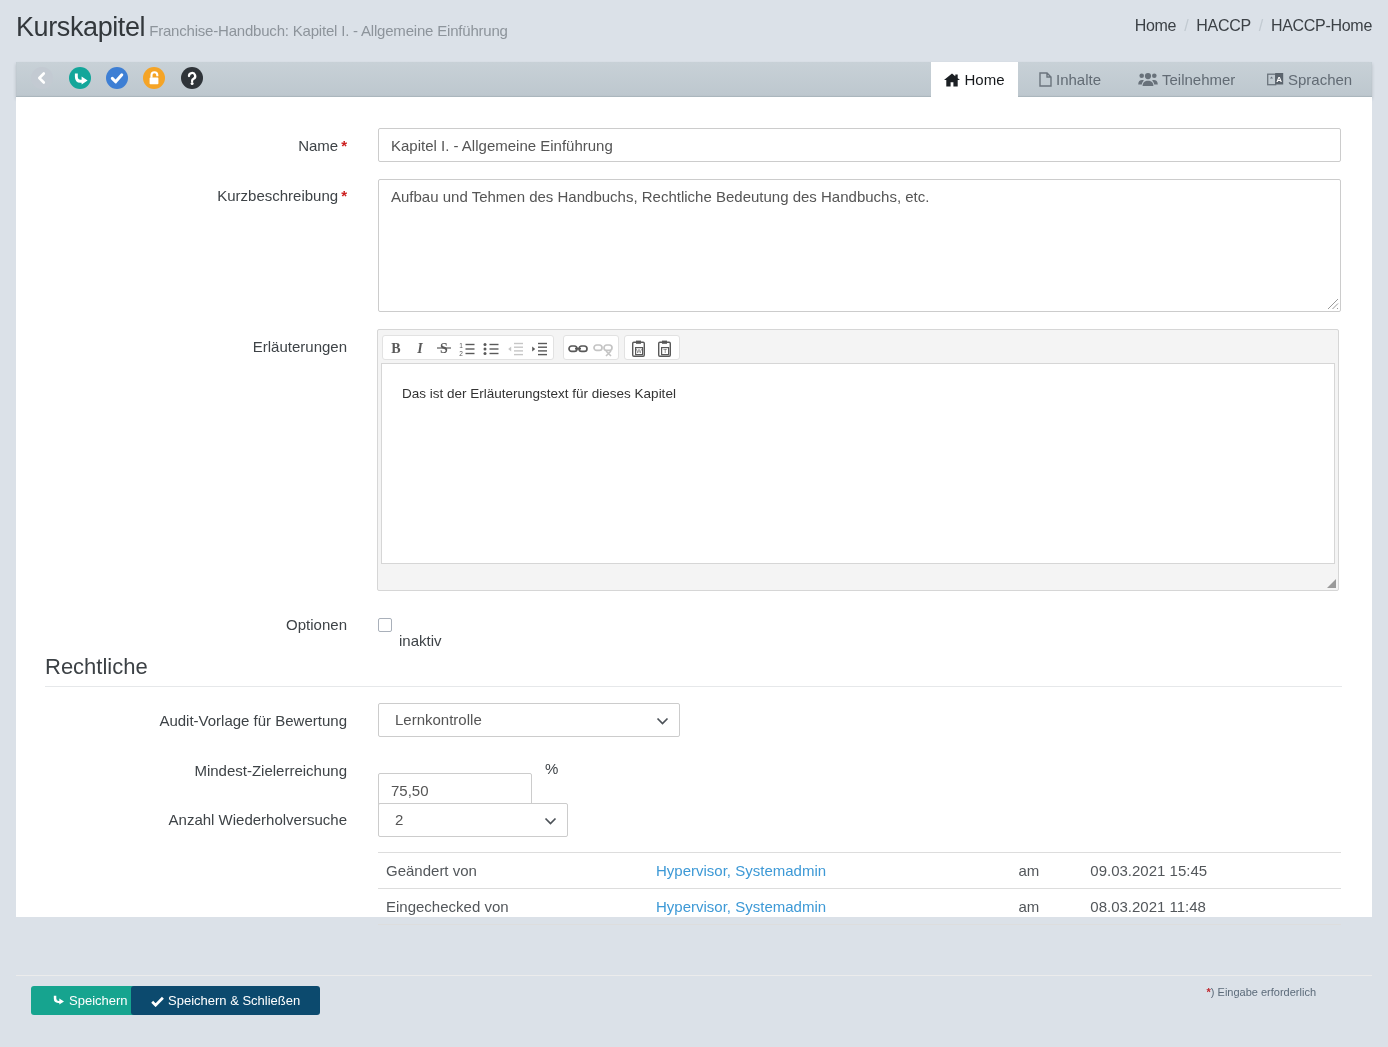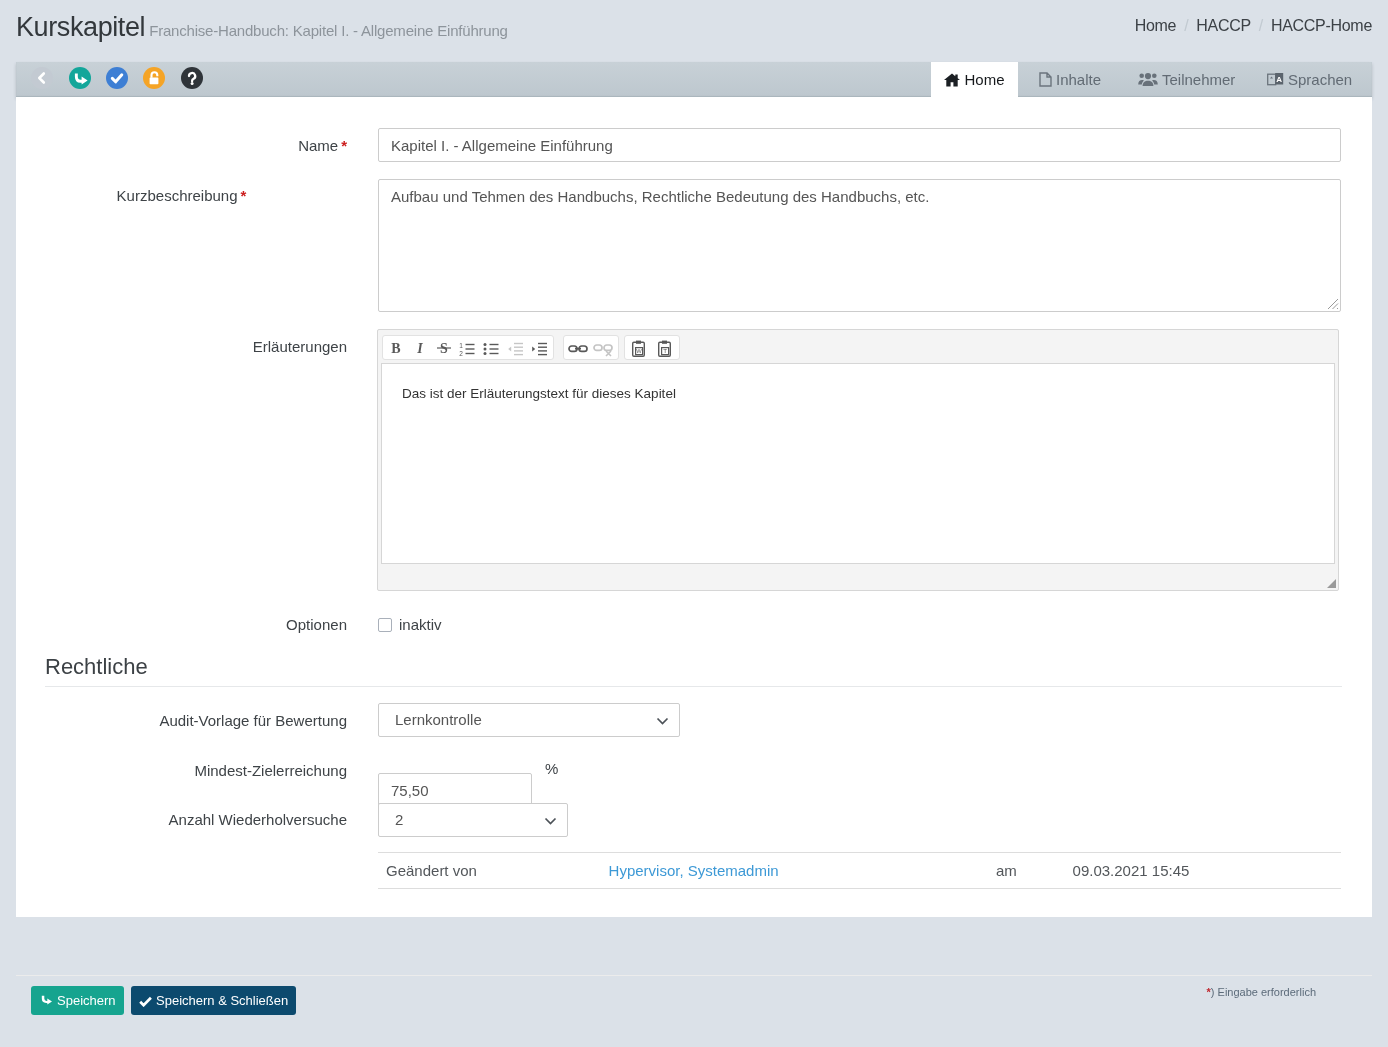--- a/index.html
+++ b/index.html
@@ -52,21 +52,21 @@
 .cke-foot { height:26px; position:relative; }
 .cke-resize { position:absolute; right:2px; bottom:2px; width:0; height:0; border-left:9px solid transparent; border-bottom:9px solid #9a9a9a; }
 
 .itable { position:absolute; left:362px; width:963px; border-collapse:collapse; font-size:15px; }
 .itable td { border-top:1px solid #ddd; padding:8px; color:#53575b; line-height:19px; }
 .itable tr:last-child td { border-bottom:1px solid #ddd; }
 .itable a { color:#3d99d6; text-decoration:none; }
 
 .pfoot { position:absolute; left:0; right:0; top:878px; border-top:1px solid #ececec; height:50px; }
 .btn { position:absolute; top:10px; height:29px; border:none; border-radius:3px; color:#fff; font-size:13px;
-  font-family:"Liberation Sans",sans-serif; padding:0 8px; line-height:29px; }
+  font-family:"Liberation Sans",sans-serif; padding:0 20px; line-height:29px; }
 .btn svg { vertical-align:-2px; margin-right:4px; }
 .btn.teal { left:15px; background:#16a48f; }
 .btn.blue { left:115px; background:#0c4a6e; }
 .req-note { position:absolute; right:56px; top:10px; font-size:11px; color:#5c6b7a; }
 .req-note b { color:#c0272d; }
 </style>
 </head>
 <body>
 
 <div class="hdr">
@@ -137,21 +137,21 @@
         </g>
       </svg>Sprachen
   </div>
 </div>
 
 <div class="panel">
 
   <div class="lbl" style="top:40px;">Name<span class="req">*</span></div>
   <input class="ctl" style="top: 31px; width: 963px; height: 34px;" value="Kapitel I. - Allgemeine Einführung">
 
-  <div class="lbl" style="top:90px;text-align:center;">Kurzbeschreibung<span class="req">*</span></div>
+  <div class="lbl" style="top:90px;">Kurzbeschreibung<span class="req">*</span></div>
   <div class="ctl" style="top:82px; width:963px; height:133px; padding:6px 12px; line-height:21px;">Aufbau und Tehmen des Handbuchs, Rechtliche Bedeutung des Handbuchs, etc.<svg style="position:absolute; right:1px; bottom:1px;" width="13" height="13">
         <path d="M12 2 L2 12 M12 6.5 L6.5 12 M12 11 L11 12" stroke="#9a9a9a" stroke-width="1" fill="none"></path>
       </svg></div>
 
   <div class="lbl" style="top:241px;">Erläuterungen</div>
   <div class="cke" style="top:232px;">
     <div class="cke-top">
       <span class="grp">
         <svg width="24" height="21">
             <text x="12" y="15" text-anchor="middle" font-size="14" font-weight="bold" fill="#595959" font-family="Liberation Serif">B</text>
@@ -235,21 +235,21 @@
       </span>
     </div>
     <div class="cke-body">Das ist der Erläuterungstext für dieses Kapitel</div>
     <div class="cke-foot">
         <div class="cke-resize"></div>
       </div>
   </div>
 
   <div class="lbl" style="top:519px;text-align:right;">Optionen</div>
   <div class="cb" style="left:362px; top:521px;"></div>
-  <div style="position:absolute; left:383px; top:519px; font-size:15px; color:#3e4347;text-align:right;">inaktiv</div>
+  <div style="position:absolute; left:383px; top:535px; font-size:15px; color:#3e4347;text-align:right;">inaktiv</div>
 
   <div class="shead" style="top:557px;">Rechtliche</div>
   <div class="sline" style="top:589px;"></div>
 
   <div class="lbl" style="top:615px;">Audit-Vorlage für Bewertung</div>
   <div class="ctl" style="top:606px; width:302px; height:34px; line-height:32px; padding:0 4px 0 16px;">Lernkontrolle
     <svg style="position:absolute; right:10px; top:13px;" width="13" height="9">
         <path d="M1.5 1.5 l5 5 5-5" fill="none" stroke="#4c5258" stroke-width="1.7"></path>
       </svg>
   </div>
@@ -266,20 +266,26 @@
   </div>
 
   <table class="itable" style="top:755px;">
     <tbody>
     <tr>
           <td>Geändert von</td>
           <td><a>Hypervisor, Systemadmin</a></td>
           <td>am</td>
           <td>09.03.2021 15:45</td>
         </tr>
+    <tr>
+          <td>Eingechecked von</td>
+          <td><a>Hypervisor, Systemadmin</a></td>
+          <td>am</td>
+          <td>08.03.2021 11:48</td>
+        </tr>
   </tbody>
     </table>
 
   <div class="pfoot">
     <div class="btn teal"><svg width="14" height="13">
           <path d="M2.8 1.8 H5.3 V4.6 Q5.3 6.9 7.6 6.9 H8.3 V4.4 L13 7.4 L8.3 10.4 V8.9 H7.1 Q2.8 8.9 2.8 4.6 Z" fill="#fff"></path>
         </svg>Speichern</div>
     <div class="btn blue"><svg width="13" height="11">
           <path d="M1.2 5.8 L4.6 9.2 L11.9 1.8" fill="none" stroke="#fff" stroke-width="2.7"></path>
         </svg>Speichern &amp; Schließen</div>

